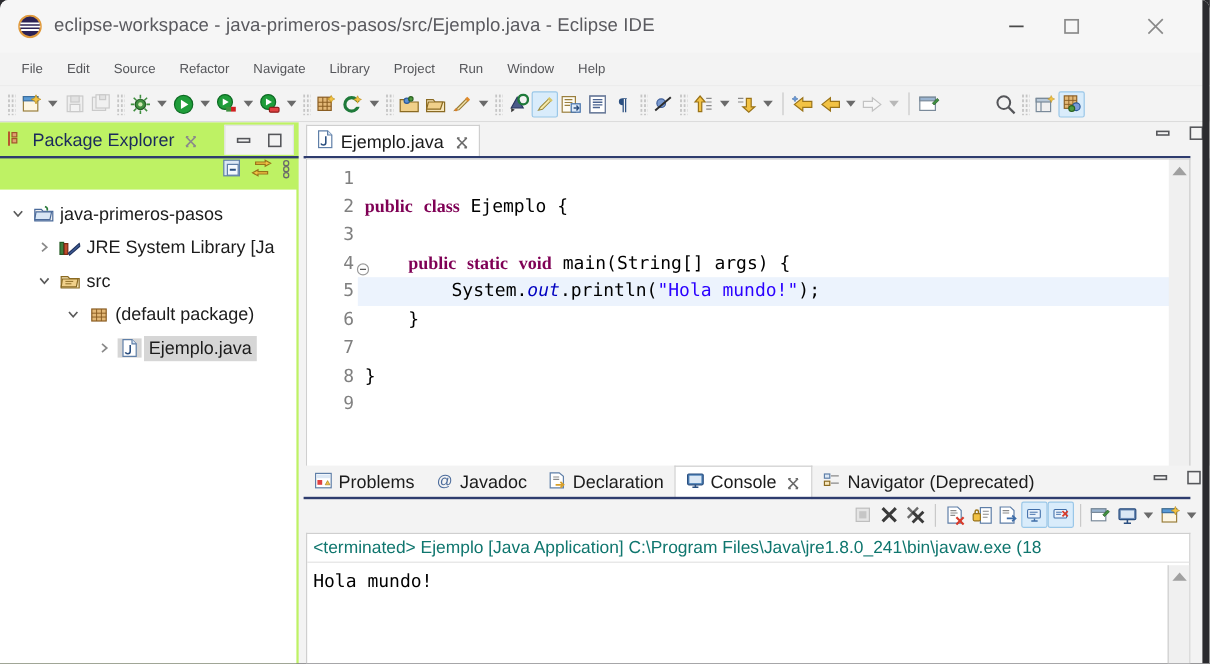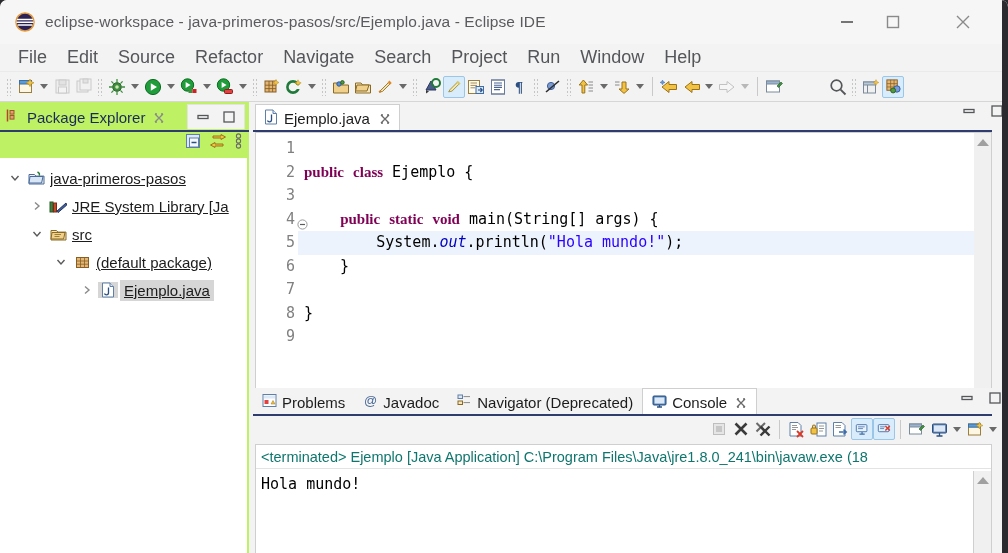--- a/index.html
+++ b/index.html
@@ -42,21 +42,21 @@
   #btn-close { right: 22px; }
   .wbtn svg { display:block; }
 
   
   #menubar {
     height: 28px; display: flex; align-items: center;
     background: #f3f3f3; padding-left: 8px;
     border-bottom: 1px solid #eaeaea;
   }
   .menu-item {
-    font-size: 18px; color: #55565a;
+    font-size: 11px; color: #55565a;
     padding: 3px 10px; cursor: default; white-space: nowrap;
   }
 
   
   #toolbar {
     height: 30px; display: flex; align-items: center;
     background: #f3f3f3; padding-left: 4px;
     border-bottom: 1px solid #d6d6d6;
   }
   .tb { display: flex; align-items: center; flex: 0 0 auto; }
@@ -109,21 +109,21 @@
   #pkg-tree {
     position: absolute; left: 0; top: 56px; right: 2px; bottom: 0;
     background: #ffffff; padding-top: 6px; overflow: hidden;
   }
   .trow {
     height: 28px; display: flex; align-items: center; white-space: nowrap;
     font-size: 15px; color: #1c1c1c;
   }
   .twist { width: 22px; display:flex; justify-content:center; align-items:center; flex:0 0 auto; }
   .trow .ticon { width: 20px; display:flex; justify-content:center; align-items:center; flex:0 0 auto; margin-right:4px;}
-  .trow .tlabel { overflow: hidden; text-decoration: underline; }
+  .trow .tlabel { overflow: hidden; }
   .trow.selected .tlabel {
     background: #d6d6d6; padding: 2px 4px; margin-left:-2px;
   }
   #pkg-sash {
     position: absolute; left: 249px; top: 0; width: 4px; height: 451px; background: #f3f3f3;
   }
 
   
   #editor-panel {
     position: absolute; left: 253px; top: 0; width: 755px; height: 382px;
@@ -253,21 +253,21 @@
         </svg>
     </div>
   </div>
 
   <div id="menubar">
     <div class="menu-item">File</div>
     <div class="menu-item">Edit</div>
     <div class="menu-item">Source</div>
     <div class="menu-item">Refactor</div>
     <div class="menu-item">Navigate</div>
-    <div class="menu-item">Search</div>
+    <div class="menu-item">Library</div>
     <div class="menu-item">Project</div>
     <div class="menu-item">Run</div>
     <div class="menu-item">Window</div>
     <div class="menu-item">Help</div>
   </div>
 
   <div id="toolbar">
     <div class="gripper"></div>
 
     <div class="tb">
@@ -772,43 +772,53 @@
         <span>
           <svg width="15" height="15" viewBox="0 0 15 15">
             <text x="1" y="12" font-family="Liberation Sans, sans-serif" font-size="13" fill="#4a6a9a">@</text>
           </svg>
         </span>
         <span class="btlabel">Javadoc</span>
       </div>
       <div class="bt-tab">
         <span>
           <svg width="15" height="15" viewBox="0 0 15 15">
-            <rect x="1" y="2" width="4.5" height="3.5" fill="#dce8f5" stroke="#5f7fa8"></rect>
-            <rect x="1" y="8" width="4.5" height="3.5" fill="#f7e6bb" stroke="#8a6a22"></rect>
-            <path d="M6.5 3.6 H13 M6.5 9.6 H13" stroke="#8a8a8a" stroke-width="1"></path>
+            <path d="M1.5 1 H9 l3.5 3 V13.5 H1.5 Z" fill="#ffffff" stroke="#5f7fa8"></path>
+            <path d="M4 4.5 H9 M4 6.5 H9" stroke="#8a8a8a" stroke-width=".9"></path>
+            <path d="M6 11 H12 M10 8.6 L12.6 11 L10 13.4" fill="none" stroke="#d8a02a" stroke-width="1.5"></path>
           </svg>
         </span>
-        <span class="btlabel">Navigator (Deprecated)</span>
+        <span class="btlabel">Declaration</span>
       </div>
       <div class="bt-tab active">
         <span>
           <svg width="15" height="15" viewBox="0 0 15 15">
             <rect x="1" y="2" width="13" height="9" rx="1" fill="#4a7fb5" stroke="#2b4f80"></rect>
             <rect x="2.5" y="3.4" width="10" height="6.2" fill="#dce8f5"></rect>
             <path d="M5 13 H10 M7.5 11 V13" stroke="#2b4f80" stroke-width="1.3"></path>
           </svg>
         </span>
         <span class="btlabel">Console</span>
         <span class="closex">
           <svg width="12" height="12" viewBox="0 0 12 12">
             <path d="M2 2 L10 10 M10 2 L2 10" stroke="#6a6a6a" stroke-width="1.3"></path>
             <path d="M2 2 H4 M8 2 H10 M2 10 H4 M8 10 H10" stroke="#6a6a6a" stroke-width="1.3"></path>
           </svg>
         </span>
       </div>
+      <div class="bt-tab">
+        <span>
+          <svg width="15" height="15" viewBox="0 0 15 15">
+            <rect x="1" y="2" width="4.5" height="3.5" fill="#dce8f5" stroke="#5f7fa8"></rect>
+            <rect x="1" y="8" width="4.5" height="3.5" fill="#f7e6bb" stroke="#8a6a22"></rect>
+            <path d="M6.5 3.6 H13 M6.5 9.6 H13" stroke="#8a8a8a" stroke-width="1"></path>
+          </svg>
+        </span>
+        <span class="btlabel">Navigator (Deprecated)</span>
+      </div>
 
       <div id="bt-viewbtns">
         <span>
           <svg width="14" height="14" viewBox="0 0 14 14">
               <rect x="2" y="5.5" width="10" height="3" fill="none" stroke="#55565a" stroke-width="1.3"></rect>
             </svg>
         </span>
         <span>
           <svg width="14" height="14" viewBox="0 0 14 14">
               <rect x="2" y="2" width="10" height="10" fill="none" stroke="#55565a" stroke-width="1.3"></rect>

